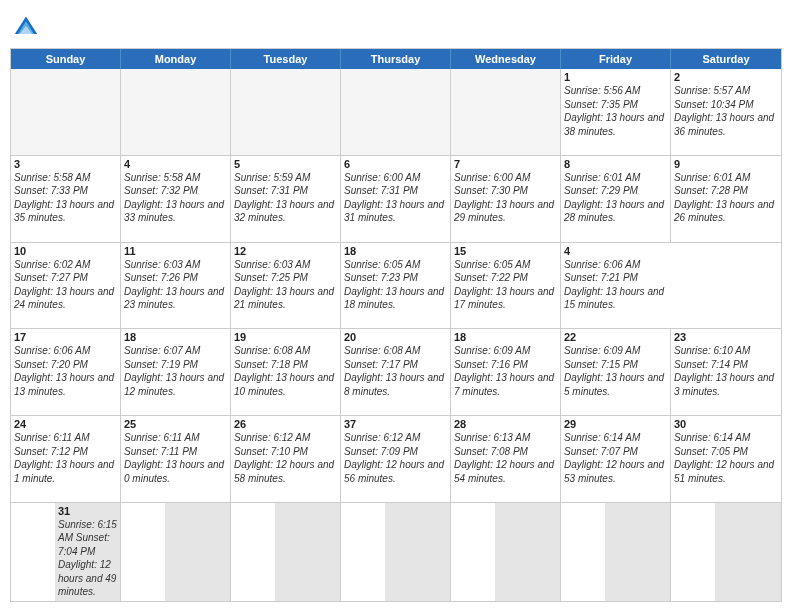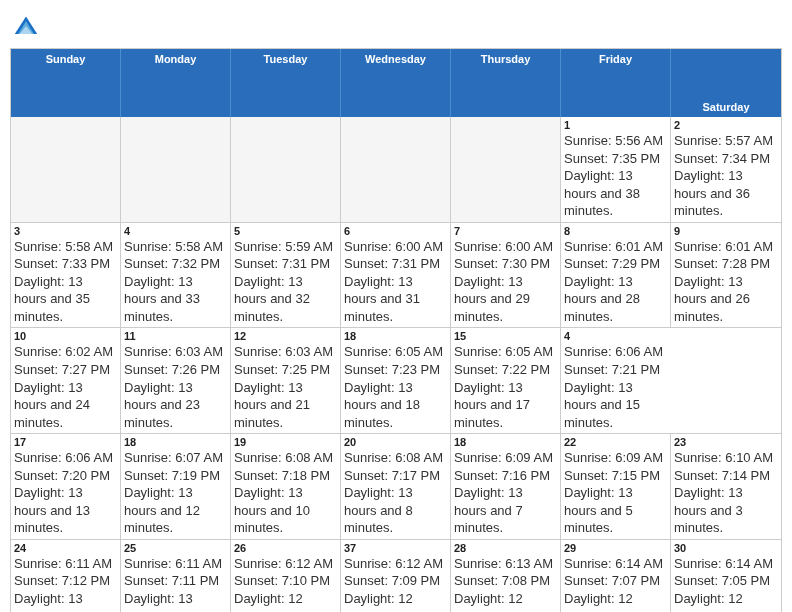--- a/index.html
+++ b/index.html
@@ -64,21 +64,21 @@
       background: #2a6ebb;
     }
     .cal-header-cell {
       color: #fff;
       font-size: 11px;
       font-weight: bold;
       text-align: center;
       padding: 4px 10px;
       border-right: 1px solid #4a8ed0;
     }
-    .cal-header-cell:last-child { border-right: none; margin-top: 48px; }
+    .cal-header-cell:last-child { border-right: none; }
     .cal-body {
       flex: 1;
       display: flex;
       flex-direction: column;
     }
     .cal-row {
       display: grid;
       grid-template-columns: repeat(7, 1fr);
       flex: 1;
       border-top: 1px solid #ccc;
@@ -94,26 +94,28 @@
     }
     .cal-cell:last-child { border-right: none; }
     .cal-cell.empty { background: #f5f5f5; }
     .day-number {
       font-size: 11px;
       font-weight: bold;
       color: #222;
       margin-bottom: 1px;
     }
     .day-info {
-      font-size: 13px;
+      font-size: 10px;
       color: #333;
       line-height: 1.35;
+      font-style: italic;
     }
     .last-row .cal-cell {
-      background: #bef264;
+      background: #e5e5e5;
+      margin-left: 44px;
     }
   </style>
 </head>
 <body>
 
 <div class="page">
   <div class="header">
     <div class="logo">
       <svg class="logo-icon" viewBox="0 0 40 40">
         <polygon points="20,8 34,30 6,30" fill="#1a6fc4"></polygon>
@@ -128,42 +130,42 @@
       <div class="month-year"></div>
       <div class="location"></div>
     </div>
   </div>
 
   <div class="calendar">
     <div class="cal-header">
     <div class="cal-header-cell">Sunday</div>
         <div class="cal-header-cell">Monday</div>
         <div class="cal-header-cell">Tuesday</div>
+        <div class="cal-header-cell">Thursday</div>
         <div class="cal-header-cell">Wednesday</div>
-        <div class="cal-header-cell">Thursday</div>
         <div class="cal-header-cell">Friday</div>
         <div class="cal-header-cell">Saturday</div>
       </div>
     <div class="cal-body">
     <div class="cal-row">
           <div class="cal-cell empty"></div>
           <div class="cal-cell empty"></div>
           <div class="cal-cell empty"></div>
           <div class="cal-cell empty"></div>
           <div class="cal-cell empty"></div>
           <div class="cal-cell">
             <div class="day-number">1</div>
             <div class="day-info">Sunrise: 5:56 AM
 Sunset: 7:35 PM
 Daylight: 13 hours and 38 minutes.</div>
           </div>
           <div class="cal-cell">
             <div class="day-number">2</div>
             <div class="day-info">Sunrise: 5:57 AM
-Sunset: 7:34 PM
+Sunset: 10:34 PM
 Daylight: 13 hours and 36 minutes.</div>
           </div>
         </div>
         <div class="cal-row">
           <div class="cal-cell">
             <div class="day-number">3</div>
             <div class="day-info">Sunrise: 5:58 AM
 Sunset: 7:33 PM
 Daylight: 13 hours and 35 minutes.</div>
           </div>
@@ -326,20 +328,23 @@
           <div class="cal-cell">
             <div class="day-number">30</div>
             <div class="day-info">Sunrise: 6:14 AM
 Sunset: 7:05 PM
 Daylight: 12 hours and 51 minutes.</div>
           </div>
         </div>
         <div class="cal-row last-row">
           <div class="cal-cell">
             <div class="day-number">31</div>
+            <div class="day-info">Sunrise: 6:15 AM
+Sunset: 7:04 PM
+Daylight: 12 hours and 49 minutes.</div>
           </div>
           <div class="cal-cell empty"></div>
           <div class="cal-cell empty"></div>
           <div class="cal-cell empty"></div>
           <div class="cal-cell empty"></div>
           <div class="cal-cell empty"></div>
           <div class="cal-cell empty"></div>
         </div>
       </div>
   </div>

